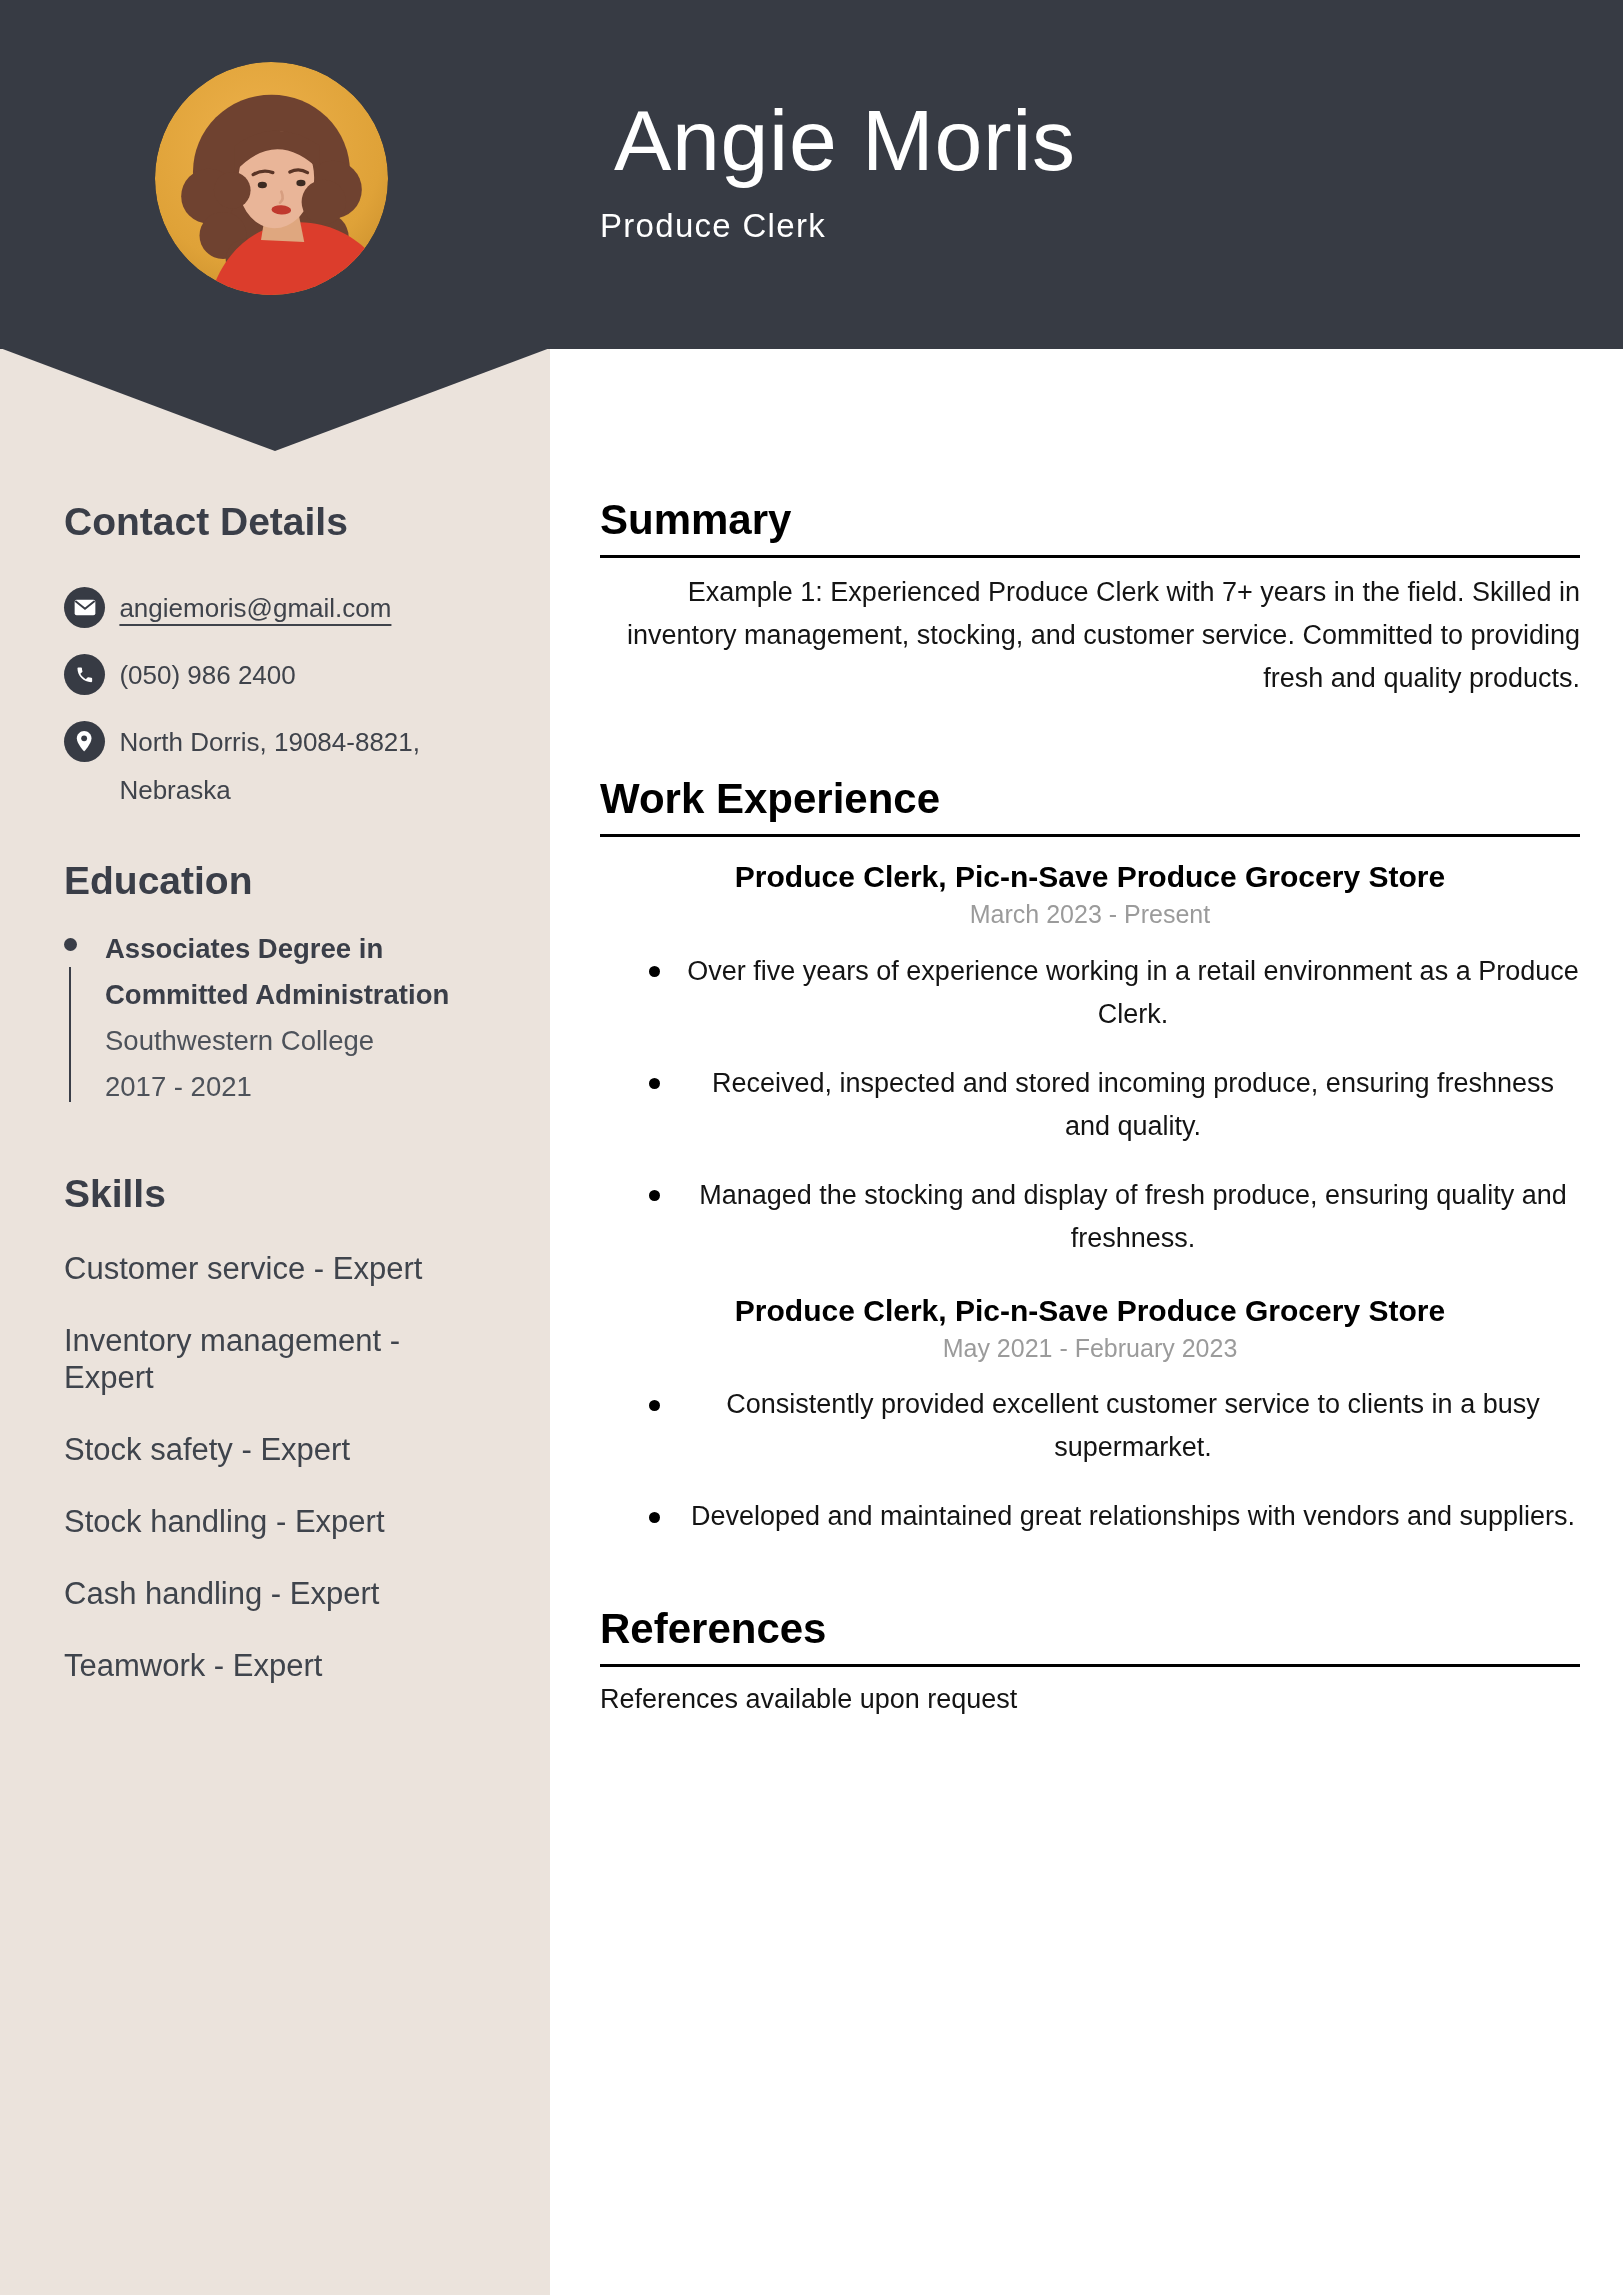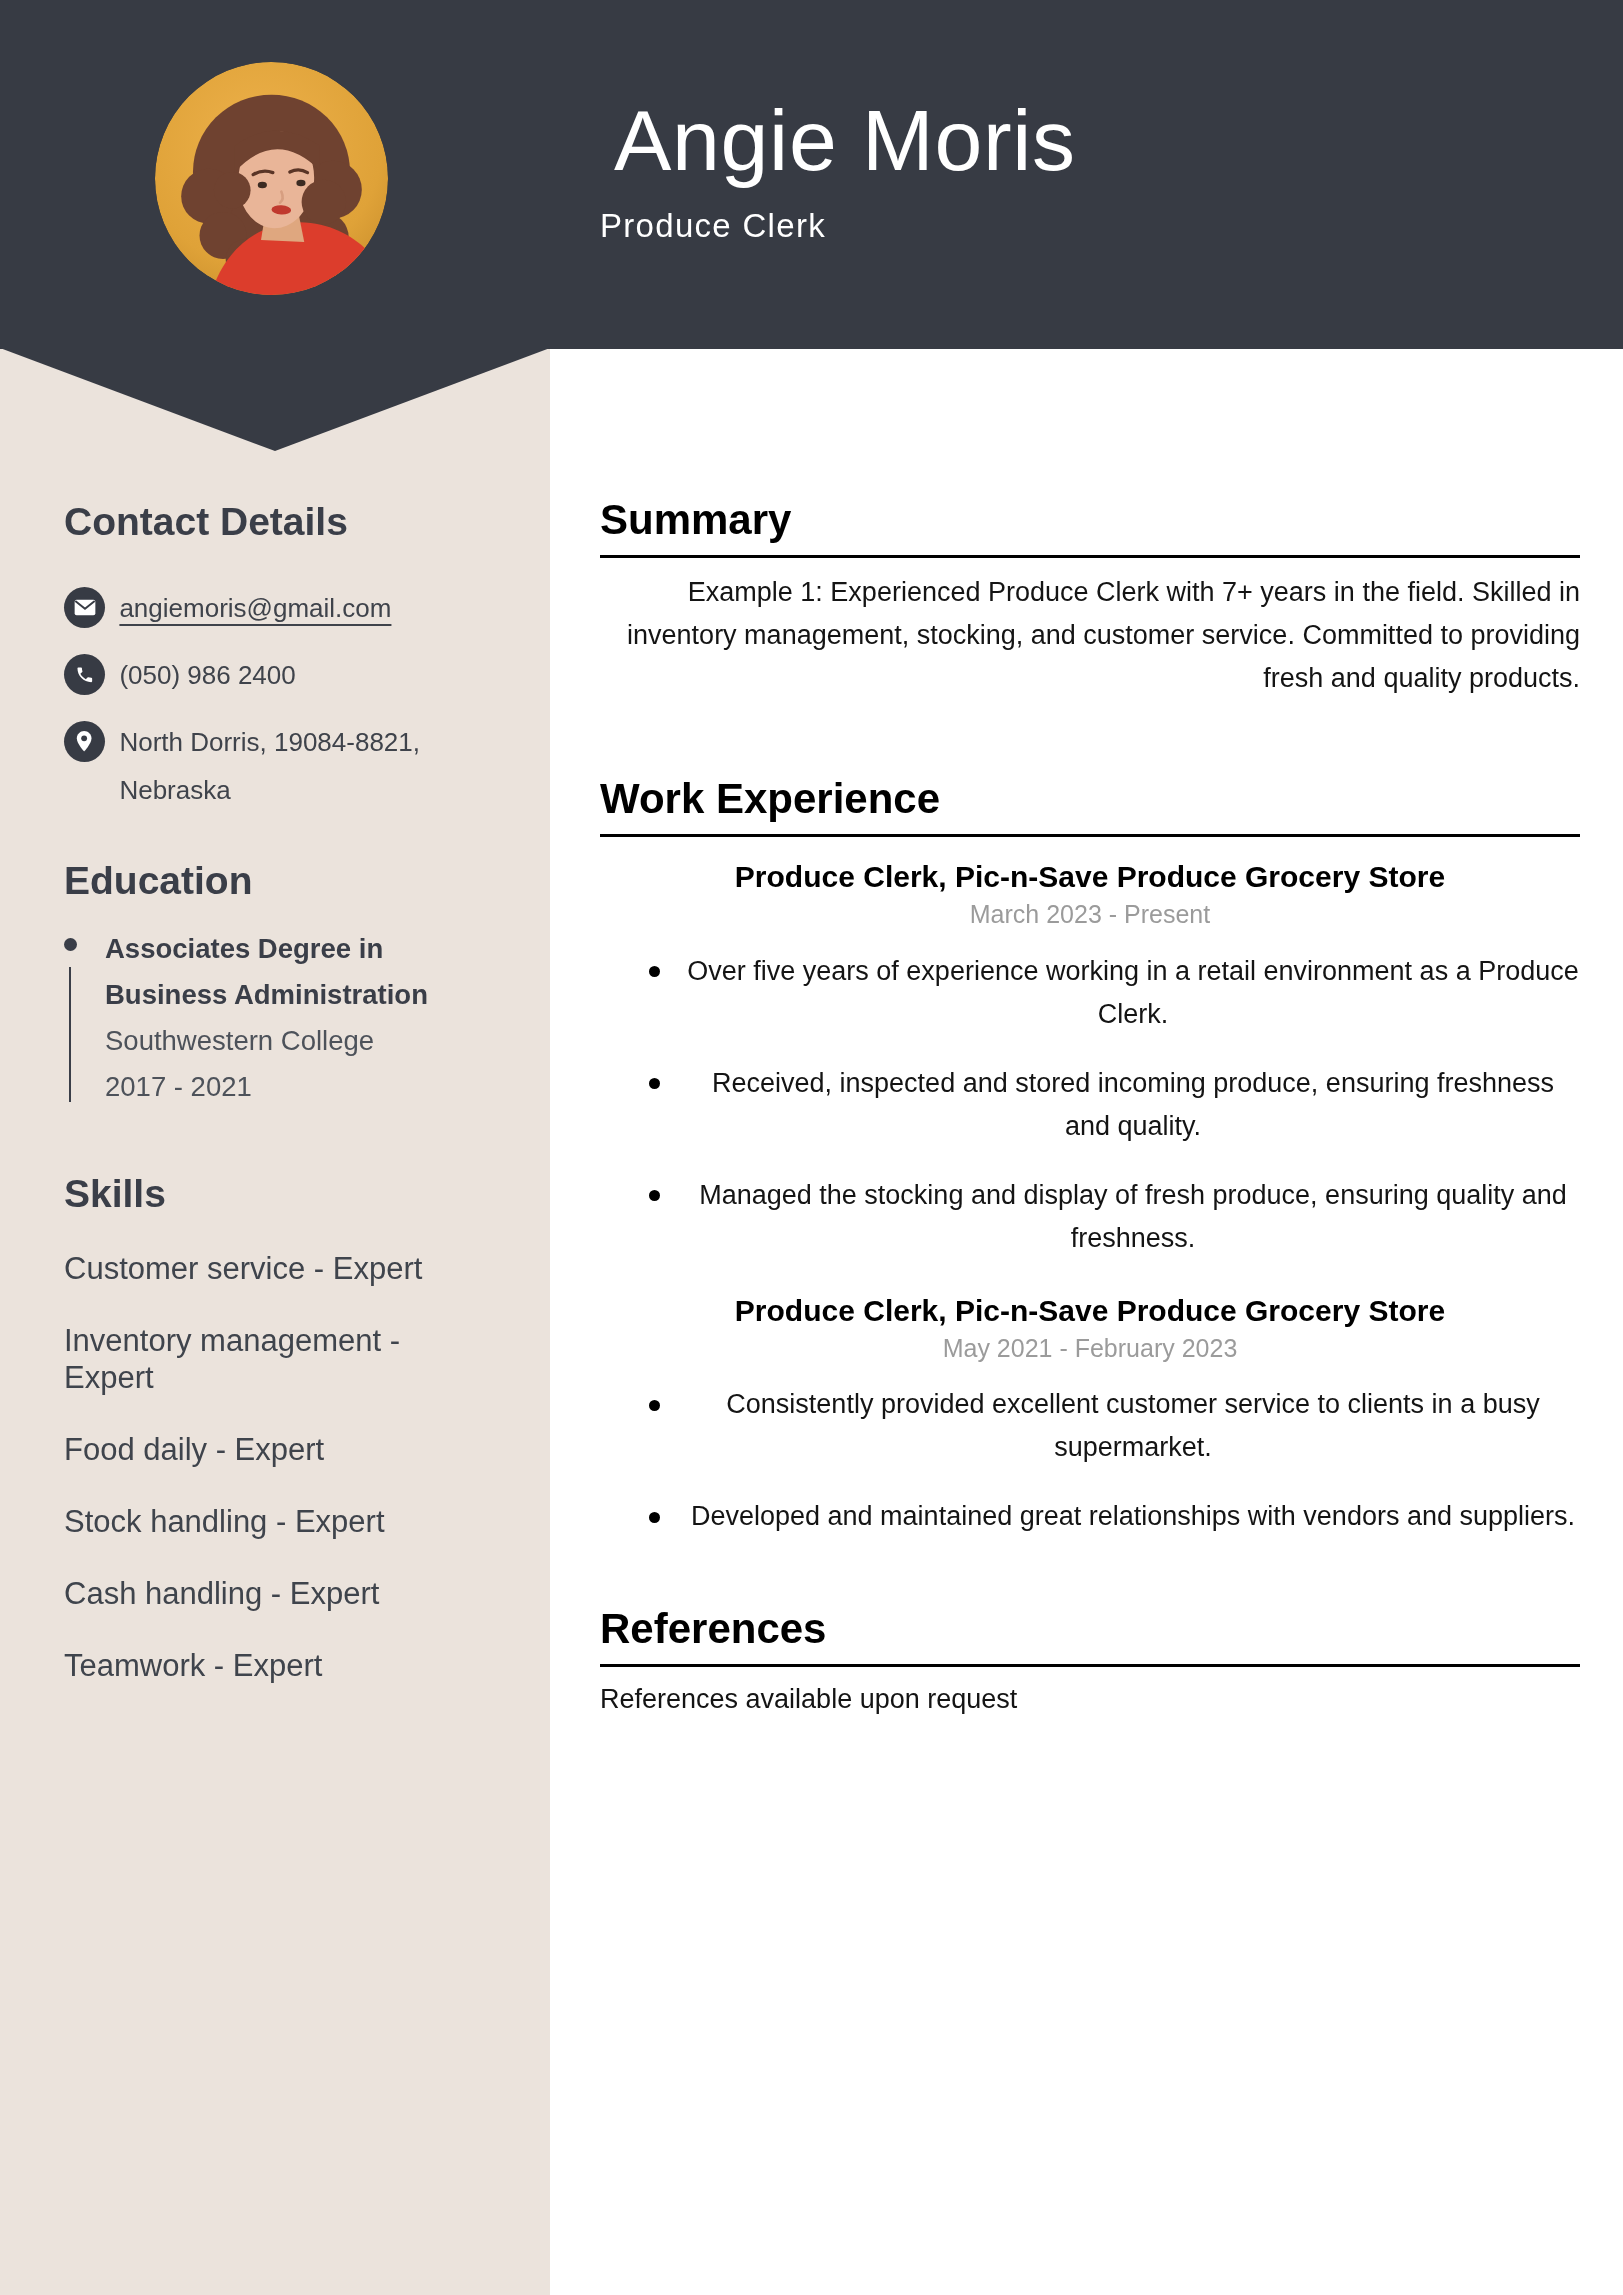--- a/index.html
+++ b/index.html
@@ -158,31 +158,31 @@
       </span>
       <span class="contact-text">North Dorris, 19084-8821, Nebraska</span>
     </div>
   </div>
 
   <h2 class="side-h2 edu-h2">Education</h2>
 
   <div class="edu-item">
     <span class="dot"></span>
     <span class="tline"></span>
-    <div class="edu-degree">Associates Degree in Business Administration</div>
+    <div class="edu-degree">Associates Degree in Committed Administration</div>
     <div class="edu-school">Southwestern College</div>
     <div class="edu-years">2017 - 2021</div>
   </div>
 
   <h2 class="side-h2 skills-h2">Skills</h2>
 
   <ul class="skills-list">
     <li>Customer service - Expert</li>
     <li>Inventory management - Expert</li>
-    <li>Food daily - Expert</li>
+    <li>Stock safety - Expert</li>
     <li>Stock handling - Expert</li>
     <li>Cash handling - Expert</li>
     <li>Teamwork - Expert</li>
   </ul>
 </div>
 
 <div class="main-content">
 
   <h2 class="main-h2 summary-h2">Summary</h2>
   <p class="body-text summary-text">Example 1: Experienced Produce Clerk with 7+ years in the field. Skilled in inventory management, stocking, and customer service. Committed to providing fresh and quality products.</p>

